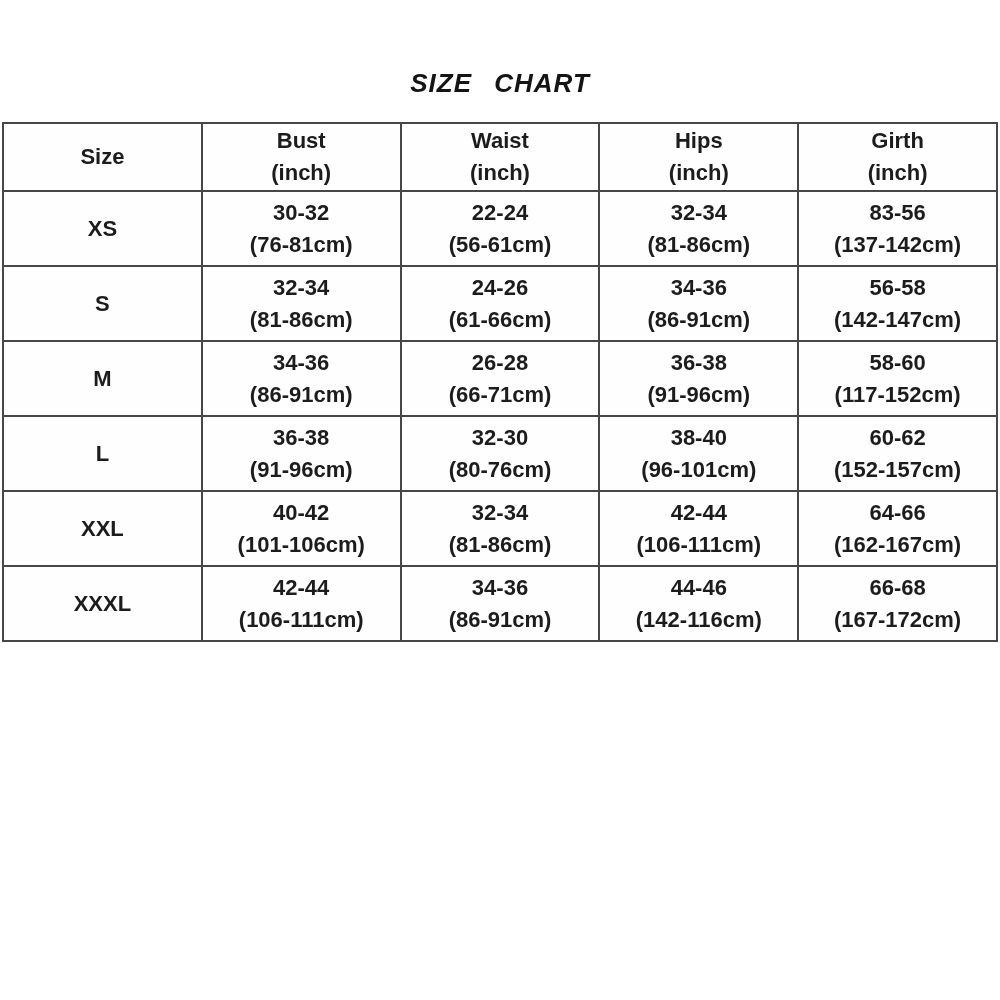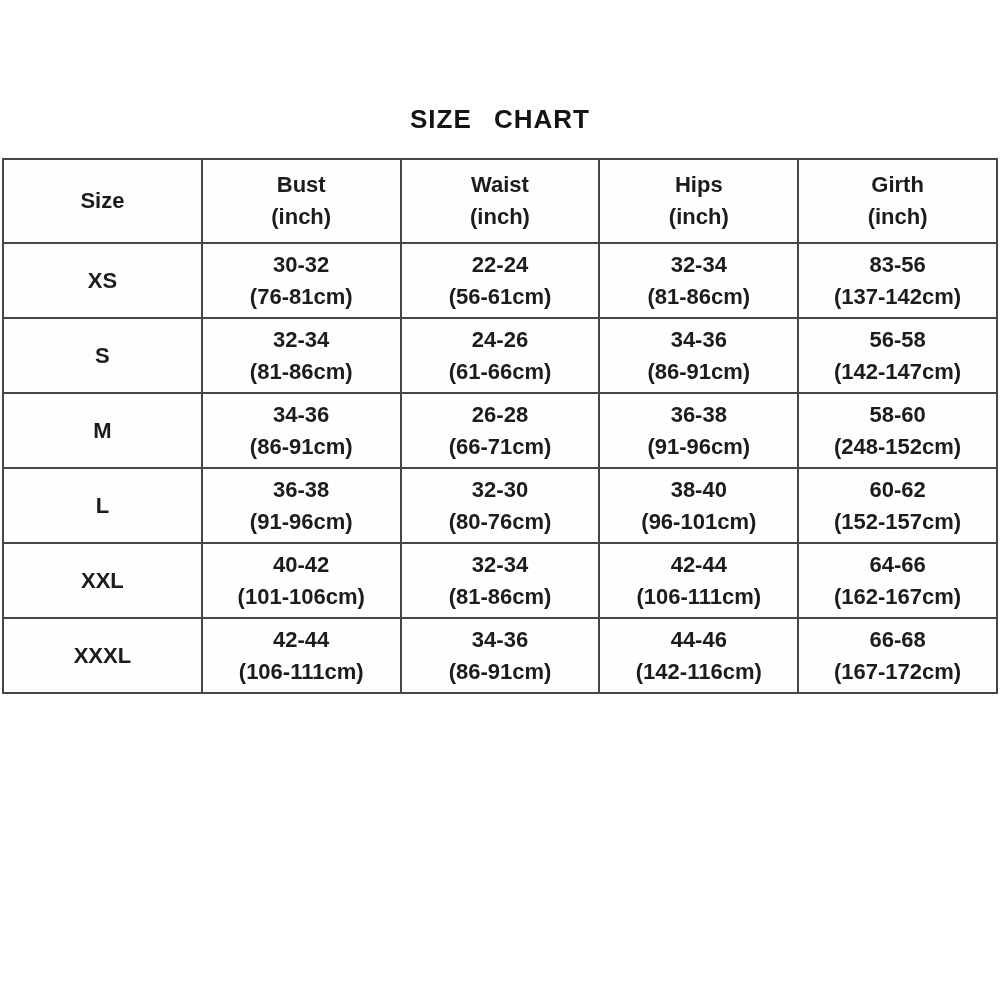--- a/index.html
+++ b/index.html
@@ -10,45 +10,46 @@
   body {
     width: 1000px;
     height: 1000px;
     font-family: "Liberation Sans", sans-serif;
     font-weight: 700;
     color: #1c1c1c;
     overflow: hidden;
   }
   .page-title {
     margin: 0;
-    padding-top: 103px;
+    padding-top: 67px;
     text-align: center;
     font-size: 26px;
     line-height: 32px;
     letter-spacing: 1px;
     word-spacing: 14px;
     color: #141414;
+    font-style: italic;
   }
   table.size-table {
     width: 996px;
     margin: 23px auto 0 auto;
     border-collapse: collapse;
     table-layout: fixed;
   }
   .size-table th, .size-table td {
     border: 2px solid #474747;
     text-align: center;
     vertical-align: middle;
     padding: 0;
     font-weight: 700;
     font-size: 22px;
     color: #1c1c1c;
     background: #fefefe;
   }
-  .size-table thead tr { height: 84px; }
+  .size-table thead tr { height: 68px; }
   .size-table tbody tr { height: 75px; }
   .h-label, .h-unit, .v-inch, .v-cm {
     line-height: 32px;
   }
 </style>
 </head>
 <body>
 
 <div>
 
@@ -135,21 +136,21 @@
         <td>
           <div class="v-inch">26-28</div>
           <div class="v-cm">(66-71cm)</div>
         </td>
         <td>
           <div class="v-inch">36-38</div>
           <div class="v-cm">(91-96cm)</div>
         </td>
         <td>
           <div class="v-inch">58-60</div>
-          <div class="v-cm">(248-152cm)</div>
+          <div class="v-cm">(117-152cm)</div>
         </td>
       </tr>
 
       <tr>
         <td>
             <div class="v-inch">L</div>
           </td>
         <td>
           <div class="v-inch">36-38</div>
           <div class="v-cm">(91-96cm)</div>

